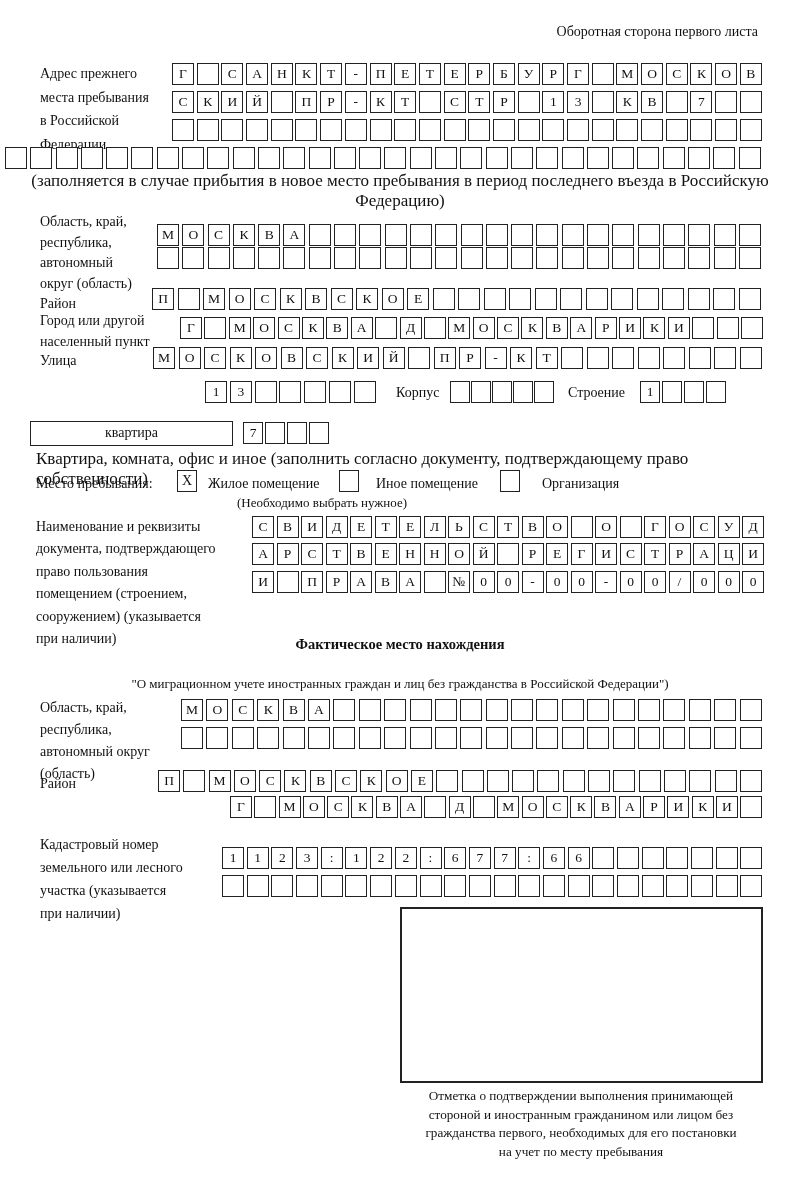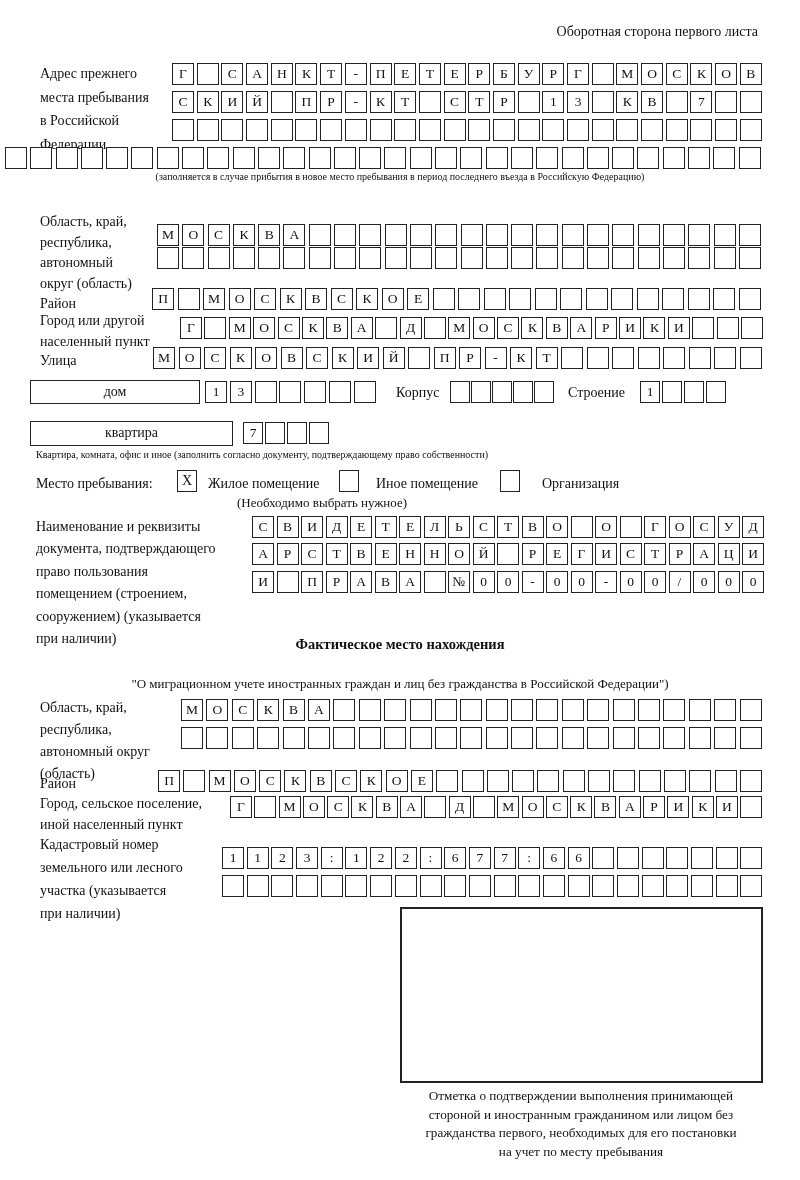--- a/index.html
+++ b/index.html
@@ -9,21 +9,21 @@
     font-family:"Liberation Serif","DejaVu Serif",serif; color:#111;
   }
   .page { position:absolute; inset:0; background:#fff; }
   .row { position:absolute; white-space:nowrap; height:22px; }
   .cell {
     display:inline-block; height:22px; border:1.6px solid #222;
     vertical-align:top; text-align:center; font-size:13.5px; line-height:19px;
     background:#fff;
   }
   .lbl { position:absolute; font-size:14px; line-height:23.5px; white-space:pre-line; }
-  .cap { position:absolute; font-size:10px; }
+  .cap { position:absolute; font-size:17px; }
   .center { left:0; width:800px; text-align:center; }
   .bold { font-weight:bold; }
   .fieldbox {
     position:absolute; border:1.6px solid #222; text-align:center;
     font-size:14px; background:#fff;
   }
   .cbox {
     position:absolute; width:20px; height:22px; border:1.6px solid #222;
     text-align:center; font-size:14px; line-height:19px; background:#fff;
   }
@@ -57,21 +57,20 @@
   <div class="lbl" style="top:292px; left:40px;">Район</div>
   <div class="row" style="top:288px; left:152px;"><span class="cell" style="width: 22px; margin-right: 3.5px;">П</span><span class="cell" style="width: 22px; margin-right: 3.5px;"></span><span class="cell" style="width: 22px; margin-right: 3.5px;">М</span><span class="cell" style="width: 22px; margin-right: 3.5px;">О</span><span class="cell" style="width: 22px; margin-right: 3.5px;">С</span><span class="cell" style="width: 22px; margin-right: 3.5px;">К</span><span class="cell" style="width: 22px; margin-right: 3.5px;">В</span><span class="cell" style="width: 22px; margin-right: 3.5px;">С</span><span class="cell" style="width: 22px; margin-right: 3.5px;">К</span><span class="cell" style="width: 22px; margin-right: 3.5px;">О</span><span class="cell" style="width: 22px; margin-right: 3.5px;">Е</span><span class="cell" style="width: 22px; margin-right: 3.5px;"></span><span class="cell" style="width: 22px; margin-right: 3.5px;"></span><span class="cell" style="width: 22px; margin-right: 3.5px;"></span><span class="cell" style="width: 22px; margin-right: 3.5px;"></span><span class="cell" style="width: 22px; margin-right: 3.5px;"></span><span class="cell" style="width: 22px; margin-right: 3.5px;"></span><span class="cell" style="width: 22px; margin-right: 3.5px;"></span><span class="cell" style="width: 22px; margin-right: 3.5px;"></span><span class="cell" style="width: 22px; margin-right: 3.5px;"></span><span class="cell" style="width: 22px; margin-right: 3.5px;"></span><span class="cell" style="width: 22px; margin-right: 3.5px;"></span><span class="cell" style="width: 22px; margin-right: 3.5px;"></span><span class="cell" style="width: 22px; margin-right: 3.5px;"></span></div>
 
   <div class="lbl" style="top:311px; left:40px; width:130px; line-height:20.5px;">Город или другой
 населенный пункт</div>
   <div class="row" style="top:317px; left:180px;"><span class="cell" style="width: 22px; margin-right: 2.4px;">Г</span><span class="cell" style="width: 22px; margin-right: 2.4px;"></span><span class="cell" style="width: 22px; margin-right: 2.4px;">М</span><span class="cell" style="width: 22px; margin-right: 2.4px;">О</span><span class="cell" style="width: 22px; margin-right: 2.4px;">С</span><span class="cell" style="width: 22px; margin-right: 2.4px;">К</span><span class="cell" style="width: 22px; margin-right: 2.4px;">В</span><span class="cell" style="width: 22px; margin-right: 2.4px;">А</span><span class="cell" style="width: 22px; margin-right: 2.4px;"></span><span class="cell" style="width: 22px; margin-right: 2.4px;">Д</span><span class="cell" style="width: 22px; margin-right: 2.4px;"></span><span class="cell" style="width: 22px; margin-right: 2.4px;">М</span><span class="cell" style="width: 22px; margin-right: 2.4px;">О</span><span class="cell" style="width: 22px; margin-right: 2.4px;">С</span><span class="cell" style="width: 22px; margin-right: 2.4px;">К</span><span class="cell" style="width: 22px; margin-right: 2.4px;">В</span><span class="cell" style="width: 22px; margin-right: 2.4px;">А</span><span class="cell" style="width: 22px; margin-right: 2.4px;">Р</span><span class="cell" style="width: 22px; margin-right: 2.4px;">И</span><span class="cell" style="width: 22px; margin-right: 2.4px;">К</span><span class="cell" style="width: 22px; margin-right: 2.4px;">И</span><span class="cell" style="width: 22px; margin-right: 2.4px;"></span><span class="cell" style="width: 22px; margin-right: 2.4px;"></span><span class="cell" style="width: 22px; margin-right: 2.4px;"></span></div>
 
   <div class="lbl" style="top:349px; left:40px;">Улица</div>
   <div class="row" style="top:347px; left:153px;"><span class="cell" style="width: 22px; margin-right: 3.5px;">М</span><span class="cell" style="width: 22px; margin-right: 3.5px;">О</span><span class="cell" style="width: 22px; margin-right: 3.5px;">С</span><span class="cell" style="width: 22px; margin-right: 3.5px;">К</span><span class="cell" style="width: 22px; margin-right: 3.5px;">О</span><span class="cell" style="width: 22px; margin-right: 3.5px;">В</span><span class="cell" style="width: 22px; margin-right: 3.5px;">С</span><span class="cell" style="width: 22px; margin-right: 3.5px;">К</span><span class="cell" style="width: 22px; margin-right: 3.5px;">И</span><span class="cell" style="width: 22px; margin-right: 3.5px;">Й</span><span class="cell" style="width: 22px; margin-right: 3.5px;"></span><span class="cell" style="width: 22px; margin-right: 3.5px;">П</span><span class="cell" style="width: 22px; margin-right: 3.5px;">Р</span><span class="cell" style="width: 22px; margin-right: 3.5px;">-</span><span class="cell" style="width: 22px; margin-right: 3.5px;">К</span><span class="cell" style="width: 22px; margin-right: 3.5px;">Т</span><span class="cell" style="width: 22px; margin-right: 3.5px;"></span><span class="cell" style="width: 22px; margin-right: 3.5px;"></span><span class="cell" style="width: 22px; margin-right: 3.5px;"></span><span class="cell" style="width: 22px; margin-right: 3.5px;"></span><span class="cell" style="width: 22px; margin-right: 3.5px;"></span><span class="cell" style="width: 22px; margin-right: 3.5px;"></span><span class="cell" style="width: 22px; margin-right: 3.5px;"></span><span class="cell" style="width: 22px; margin-right: 3.5px;"></span></div>
 
-  <div class="fieldbox" style="top:380px; left:30px; width:170px; height:24px; line-height:21px;">дом</div>
   <div class="row" style="top:381px; left:205px;"><span class="cell" style="width: 22px; margin-right: 2.8px;">1</span><span class="cell" style="width: 22px; margin-right: 2.8px;">3</span><span class="cell" style="width: 22px; margin-right: 2.8px;"></span><span class="cell" style="width: 22px; margin-right: 2.8px;"></span><span class="cell" style="width: 22px; margin-right: 2.8px;"></span><span class="cell" style="width: 22px; margin-right: 2.8px;"></span><span class="cell" style="width: 22px; margin-right: 2.8px;"></span></div>
   <div class="lbl" style="top:381px; left:396px;">Корпус</div>
   <div class="row" style="top:381px; left:450px;"><span class="cell" style="width: 20px; margin-right: 1px;"></span><span class="cell" style="width: 20px; margin-right: 1px;"></span><span class="cell" style="width: 20px; margin-right: 1px;"></span><span class="cell" style="width: 20px; margin-right: 1px;"></span><span class="cell" style="width: 20px; margin-right: 1px;"></span></div>
   <div class="lbl" style="top:381px; left:568px;">Строение</div>
   <div class="row" style="top:381px; left:640px;"><span class="cell" style="width: 20px; margin-right: 2px;">1</span><span class="cell" style="width: 20px; margin-right: 2px;"></span><span class="cell" style="width: 20px; margin-right: 2px;"></span><span class="cell" style="width: 20px; margin-right: 2px;"></span></div>
 
   <div class="fieldbox" style="top:421px; left:30px; width:203px; height:25px; line-height:22px;">квартира</div>
   <div class="row" style="top:422px; left:243px;"><span class="cell" style="width: 20px; margin-right: 2px;">7</span><span class="cell" style="width: 20px; margin-right: 2px;"></span><span class="cell" style="width: 20px; margin-right: 2px;"></span><span class="cell" style="width: 20px; margin-right: 2px;"></span></div>
   <div class="cap" style="top:449px; left:36px;">Квартира, комната, офис и иное (заполнить согласно документу, подтверждающему право собственности)</div>
 
@@ -100,22 +99,20 @@
   <div class="lbl" style="top:697px; left:40px; width:135px; line-height:22px;">Область, край,
 республика,
 автономный округ
 (область)</div>
   <div class="row" style="top:699px; left:181px;"><span class="cell" style="width: 22px; margin-right: 3.4px;">М</span><span class="cell" style="width: 22px; margin-right: 3.4px;">О</span><span class="cell" style="width: 22px; margin-right: 3.4px;">С</span><span class="cell" style="width: 22px; margin-right: 3.4px;">К</span><span class="cell" style="width: 22px; margin-right: 3.4px;">В</span><span class="cell" style="width: 22px; margin-right: 3.4px;">А</span><span class="cell" style="width: 22px; margin-right: 3.4px;"></span><span class="cell" style="width: 22px; margin-right: 3.4px;"></span><span class="cell" style="width: 22px; margin-right: 3.4px;"></span><span class="cell" style="width: 22px; margin-right: 3.4px;"></span><span class="cell" style="width: 22px; margin-right: 3.4px;"></span><span class="cell" style="width: 22px; margin-right: 3.4px;"></span><span class="cell" style="width: 22px; margin-right: 3.4px;"></span><span class="cell" style="width: 22px; margin-right: 3.4px;"></span><span class="cell" style="width: 22px; margin-right: 3.4px;"></span><span class="cell" style="width: 22px; margin-right: 3.4px;"></span><span class="cell" style="width: 22px; margin-right: 3.4px;"></span><span class="cell" style="width: 22px; margin-right: 3.4px;"></span><span class="cell" style="width: 22px; margin-right: 3.4px;"></span><span class="cell" style="width: 22px; margin-right: 3.4px;"></span><span class="cell" style="width: 22px; margin-right: 3.4px;"></span><span class="cell" style="width: 22px; margin-right: 3.4px;"></span><span class="cell" style="width: 22px; margin-right: 3.4px;"></span></div>
   <div class="row" style="top:727px; left:181px;"><span class="cell" style="width: 22px; margin-right: 3.4px;"></span><span class="cell" style="width: 22px; margin-right: 3.4px;"></span><span class="cell" style="width: 22px; margin-right: 3.4px;"></span><span class="cell" style="width: 22px; margin-right: 3.4px;"></span><span class="cell" style="width: 22px; margin-right: 3.4px;"></span><span class="cell" style="width: 22px; margin-right: 3.4px;"></span><span class="cell" style="width: 22px; margin-right: 3.4px;"></span><span class="cell" style="width: 22px; margin-right: 3.4px;"></span><span class="cell" style="width: 22px; margin-right: 3.4px;"></span><span class="cell" style="width: 22px; margin-right: 3.4px;"></span><span class="cell" style="width: 22px; margin-right: 3.4px;"></span><span class="cell" style="width: 22px; margin-right: 3.4px;"></span><span class="cell" style="width: 22px; margin-right: 3.4px;"></span><span class="cell" style="width: 22px; margin-right: 3.4px;"></span><span class="cell" style="width: 22px; margin-right: 3.4px;"></span><span class="cell" style="width: 22px; margin-right: 3.4px;"></span><span class="cell" style="width: 22px; margin-right: 3.4px;"></span><span class="cell" style="width: 22px; margin-right: 3.4px;"></span><span class="cell" style="width: 22px; margin-right: 3.4px;"></span><span class="cell" style="width: 22px; margin-right: 3.4px;"></span><span class="cell" style="width: 22px; margin-right: 3.4px;"></span><span class="cell" style="width: 22px; margin-right: 3.4px;"></span><span class="cell" style="width: 22px; margin-right: 3.4px;"></span></div>
 
   <div class="lbl" style="top:772px; left:40px;">Район</div>
   <div class="row" style="top:770px; left:158px;"><span class="cell" style="width: 22px; margin-right: 3.3px;">П</span><span class="cell" style="width: 22px; margin-right: 3.3px;"></span><span class="cell" style="width: 22px; margin-right: 3.3px;">М</span><span class="cell" style="width: 22px; margin-right: 3.3px;">О</span><span class="cell" style="width: 22px; margin-right: 3.3px;">С</span><span class="cell" style="width: 22px; margin-right: 3.3px;">К</span><span class="cell" style="width: 22px; margin-right: 3.3px;">В</span><span class="cell" style="width: 22px; margin-right: 3.3px;">С</span><span class="cell" style="width: 22px; margin-right: 3.3px;">К</span><span class="cell" style="width: 22px; margin-right: 3.3px;">О</span><span class="cell" style="width: 22px; margin-right: 3.3px;">Е</span><span class="cell" style="width: 22px; margin-right: 3.3px;"></span><span class="cell" style="width: 22px; margin-right: 3.3px;"></span><span class="cell" style="width: 22px; margin-right: 3.3px;"></span><span class="cell" style="width: 22px; margin-right: 3.3px;"></span><span class="cell" style="width: 22px; margin-right: 3.3px;"></span><span class="cell" style="width: 22px; margin-right: 3.3px;"></span><span class="cell" style="width: 22px; margin-right: 3.3px;"></span><span class="cell" style="width: 22px; margin-right: 3.3px;"></span><span class="cell" style="width: 22px; margin-right: 3.3px;"></span><span class="cell" style="width: 22px; margin-right: 3.3px;"></span><span class="cell" style="width: 22px; margin-right: 3.3px;"></span><span class="cell" style="width: 22px; margin-right: 3.3px;"></span><span class="cell" style="width: 22px; margin-right: 3.3px;"></span></div>
 
-  <div class="lbl" style="top:793px; left:40px; width:185px; line-height:21px;">Город, сельское поселение,
-иной населенный пункт</div>
   <div class="row" style="top:796px; left:230px;"><span class="cell" style="width: 22px; margin-right: 2.3px;">Г</span><span class="cell" style="width: 22px; margin-right: 2.3px;"></span><span class="cell" style="width: 22px; margin-right: 2.3px;">М</span><span class="cell" style="width: 22px; margin-right: 2.3px;">О</span><span class="cell" style="width: 22px; margin-right: 2.3px;">С</span><span class="cell" style="width: 22px; margin-right: 2.3px;">К</span><span class="cell" style="width: 22px; margin-right: 2.3px;">В</span><span class="cell" style="width: 22px; margin-right: 2.3px;">А</span><span class="cell" style="width: 22px; margin-right: 2.3px;"></span><span class="cell" style="width: 22px; margin-right: 2.3px;">Д</span><span class="cell" style="width: 22px; margin-right: 2.3px;"></span><span class="cell" style="width: 22px; margin-right: 2.3px;">М</span><span class="cell" style="width: 22px; margin-right: 2.3px;">О</span><span class="cell" style="width: 22px; margin-right: 2.3px;">С</span><span class="cell" style="width: 22px; margin-right: 2.3px;">К</span><span class="cell" style="width: 22px; margin-right: 2.3px;">В</span><span class="cell" style="width: 22px; margin-right: 2.3px;">А</span><span class="cell" style="width: 22px; margin-right: 2.3px;">Р</span><span class="cell" style="width: 22px; margin-right: 2.3px;">И</span><span class="cell" style="width: 22px; margin-right: 2.3px;">К</span><span class="cell" style="width: 22px; margin-right: 2.3px;">И</span><span class="cell" style="width: 22px; margin-right: 2.3px;"></span></div>
 
   <div class="lbl" style="top:833px; left:40px; width:165px; line-height:23px;">Кадастровый номер
 земельного или лесного
 участка (указывается
 при наличии)</div>
   <div class="row" style="top:847px; left:222px;"><span class="cell" style="width: 22px; margin-right: 2.7px;">1</span><span class="cell" style="width: 22px; margin-right: 2.7px;">1</span><span class="cell" style="width: 22px; margin-right: 2.7px;">2</span><span class="cell" style="width: 22px; margin-right: 2.7px;">3</span><span class="cell" style="width: 22px; margin-right: 2.7px;">:</span><span class="cell" style="width: 22px; margin-right: 2.7px;">1</span><span class="cell" style="width: 22px; margin-right: 2.7px;">2</span><span class="cell" style="width: 22px; margin-right: 2.7px;">2</span><span class="cell" style="width: 22px; margin-right: 2.7px;">:</span><span class="cell" style="width: 22px; margin-right: 2.7px;">6</span><span class="cell" style="width: 22px; margin-right: 2.7px;">7</span><span class="cell" style="width: 22px; margin-right: 2.7px;">7</span><span class="cell" style="width: 22px; margin-right: 2.7px;">:</span><span class="cell" style="width: 22px; margin-right: 2.7px;">6</span><span class="cell" style="width: 22px; margin-right: 2.7px;">6</span><span class="cell" style="width: 22px; margin-right: 2.7px;"></span><span class="cell" style="width: 22px; margin-right: 2.7px;"></span><span class="cell" style="width: 22px; margin-right: 2.7px;"></span><span class="cell" style="width: 22px; margin-right: 2.7px;"></span><span class="cell" style="width: 22px; margin-right: 2.7px;"></span><span class="cell" style="width: 22px; margin-right: 2.7px;"></span><span class="cell" style="width: 22px; margin-right: 2.7px;"></span></div>
   <div class="row" style="top:875px; left:222px;"><span class="cell" style="width: 22px; margin-right: 2.7px;"></span><span class="cell" style="width: 22px; margin-right: 2.7px;"></span><span class="cell" style="width: 22px; margin-right: 2.7px;"></span><span class="cell" style="width: 22px; margin-right: 2.7px;"></span><span class="cell" style="width: 22px; margin-right: 2.7px;"></span><span class="cell" style="width: 22px; margin-right: 2.7px;"></span><span class="cell" style="width: 22px; margin-right: 2.7px;"></span><span class="cell" style="width: 22px; margin-right: 2.7px;"></span><span class="cell" style="width: 22px; margin-right: 2.7px;"></span><span class="cell" style="width: 22px; margin-right: 2.7px;"></span><span class="cell" style="width: 22px; margin-right: 2.7px;"></span><span class="cell" style="width: 22px; margin-right: 2.7px;"></span><span class="cell" style="width: 22px; margin-right: 2.7px;"></span><span class="cell" style="width: 22px; margin-right: 2.7px;"></span><span class="cell" style="width: 22px; margin-right: 2.7px;"></span><span class="cell" style="width: 22px; margin-right: 2.7px;"></span><span class="cell" style="width: 22px; margin-right: 2.7px;"></span><span class="cell" style="width: 22px; margin-right: 2.7px;"></span><span class="cell" style="width: 22px; margin-right: 2.7px;"></span><span class="cell" style="width: 22px; margin-right: 2.7px;"></span><span class="cell" style="width: 22px; margin-right: 2.7px;"></span><span class="cell" style="width: 22px; margin-right: 2.7px;"></span></div>
 
   <div class="bigbox" style="top:907px; left:400px; width:363px; height:176px;"></div>

